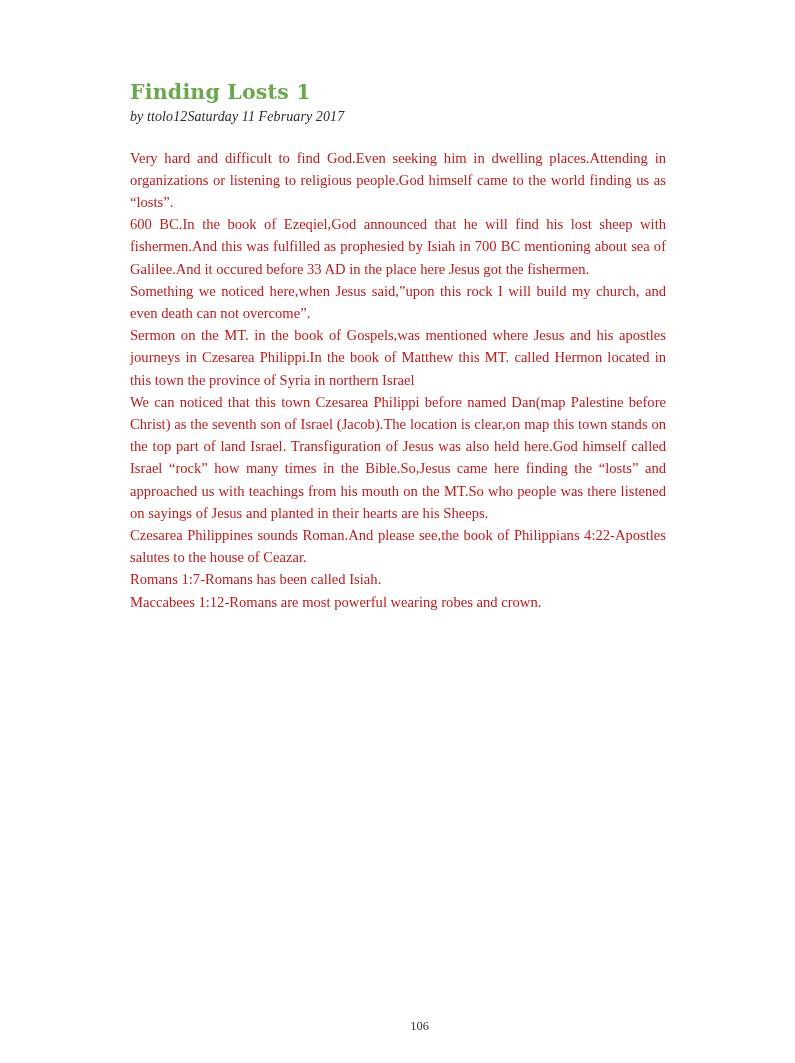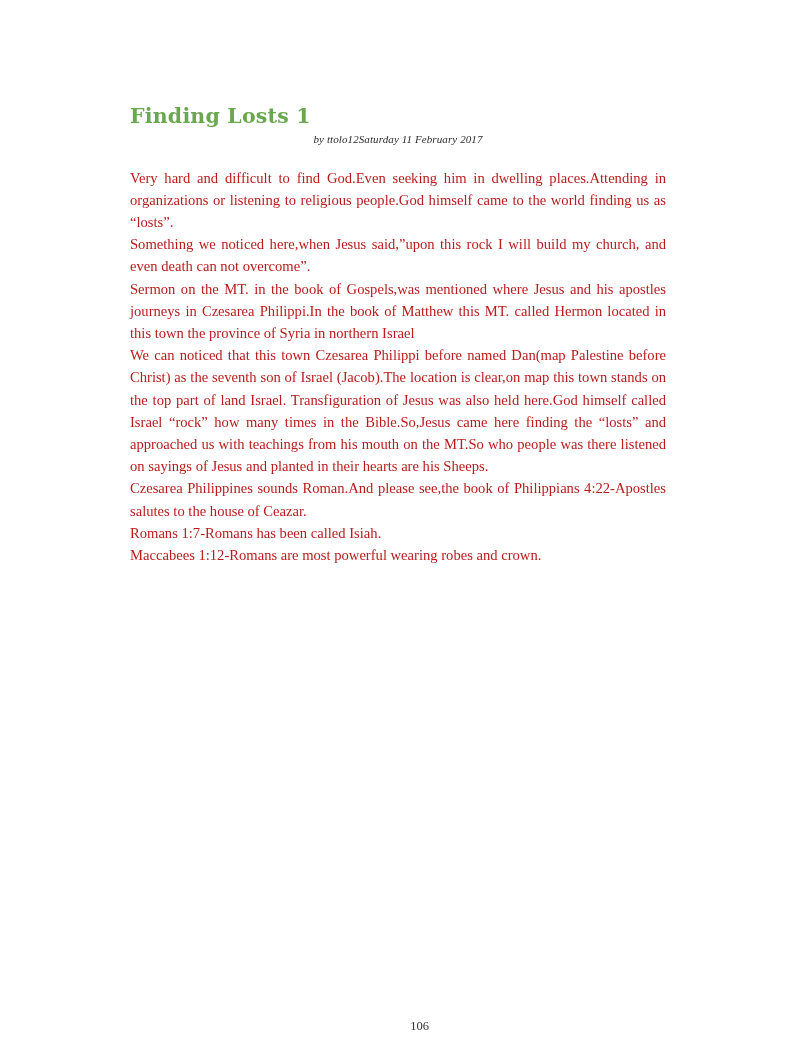--- a/index.html
+++ b/index.html
@@ -19,40 +19,39 @@
     position: absolute;
     top: 0;
     left: 0;
     width: 795px;
     height: 1063px;
     background: #ffffff;
   }
   .content {
     position: absolute;
     left: 130px;
-    top: 104px;
+    top: 80px;
     width: 536px;
   }
   .doc-title {
     font-family: "DejaVu Serif", serif;
     font-weight: bold;
     font-size: 20.5px;
     color: #6aa84f;
     letter-spacing: 0.2px;
     margin: 0 0 4px 0;
     line-height: 1.2;
   }
   .byline {
     font-family: "Liberation Serif", serif;
     font-style: italic;
-    font-size: 11px;
+    font-size: 14px;
     color: #2b2b2b;
     margin: 0 0 22px 0;
     letter-spacing: 0.1px;
-    text-align: center;
   }
   .body-text p {
     margin: 0;
     font-size: 14.6px;
     line-height: 22.2px;
     text-align: justify;
     text-justify: inter-word;
     color: #b91c1c;
     font-family: "Liberation Serif", serif;
   }
@@ -70,20 +69,21 @@
 </style>
 </head>
 <body>
 
 <div class="page">
   <div class="content">
     <h1 class="doc-title" style="color: rgb(106, 168, 79);">Finding Losts 1</h1>
     <div class="byline">by ttolo12Saturday 11 February 2017</div>
     <div class="body-text">
       <p>Very hard and difficult to find God.Even seeking him in dwelling places.Attending in organizations or listening to religious people.God himself came to the world finding us as “losts”.</p>
+      <p>600 BC.In the book of Ezeqiel,God announced that he will find his lost sheep with fishermen.And this was fulfilled as prophesied by Isiah in 700 BC mentioning about sea of Galilee.And it occured before 33 AD in the place here Jesus got the fishermen.</p>
       <p>Something we noticed here,when Jesus said,”upon this rock I will build my church, and even death can not overcome”.</p>
       <p>Sermon on the MT. in the book of Gospels,was mentioned where Jesus and his apostles journeys in Czesarea Philippi.In the book of Matthew this MT. called Hermon located in this town the province of Syria in northern Israel</p>
       <p>We can noticed that this town Czesarea Philippi before named Dan(map Palestine before Christ) as the seventh son of Israel (Jacob).The location is clear,on map this town stands on the top part of land Israel. Transfiguration of Jesus was also held here.God himself called Israel “rock” how many times in the Bible.So,Jesus came here finding the “losts” and approached us with teachings from his mouth on the MT.So who people was there listened on sayings of Jesus and planted in their hearts are his Sheeps.</p>
       <p>Czesarea Philippines sounds Roman.And please see,the book of Philippians 4:22-Apostles salutes to the house of Ceazar.</p>
       <p>Romans 1:7-Romans has been called Isiah.</p>
       <p>Maccabees 1:12-Romans are most powerful wearing robes and crown.</p>
     </div>
   </div>
   <div class="page-number">106</div>
 </div>

